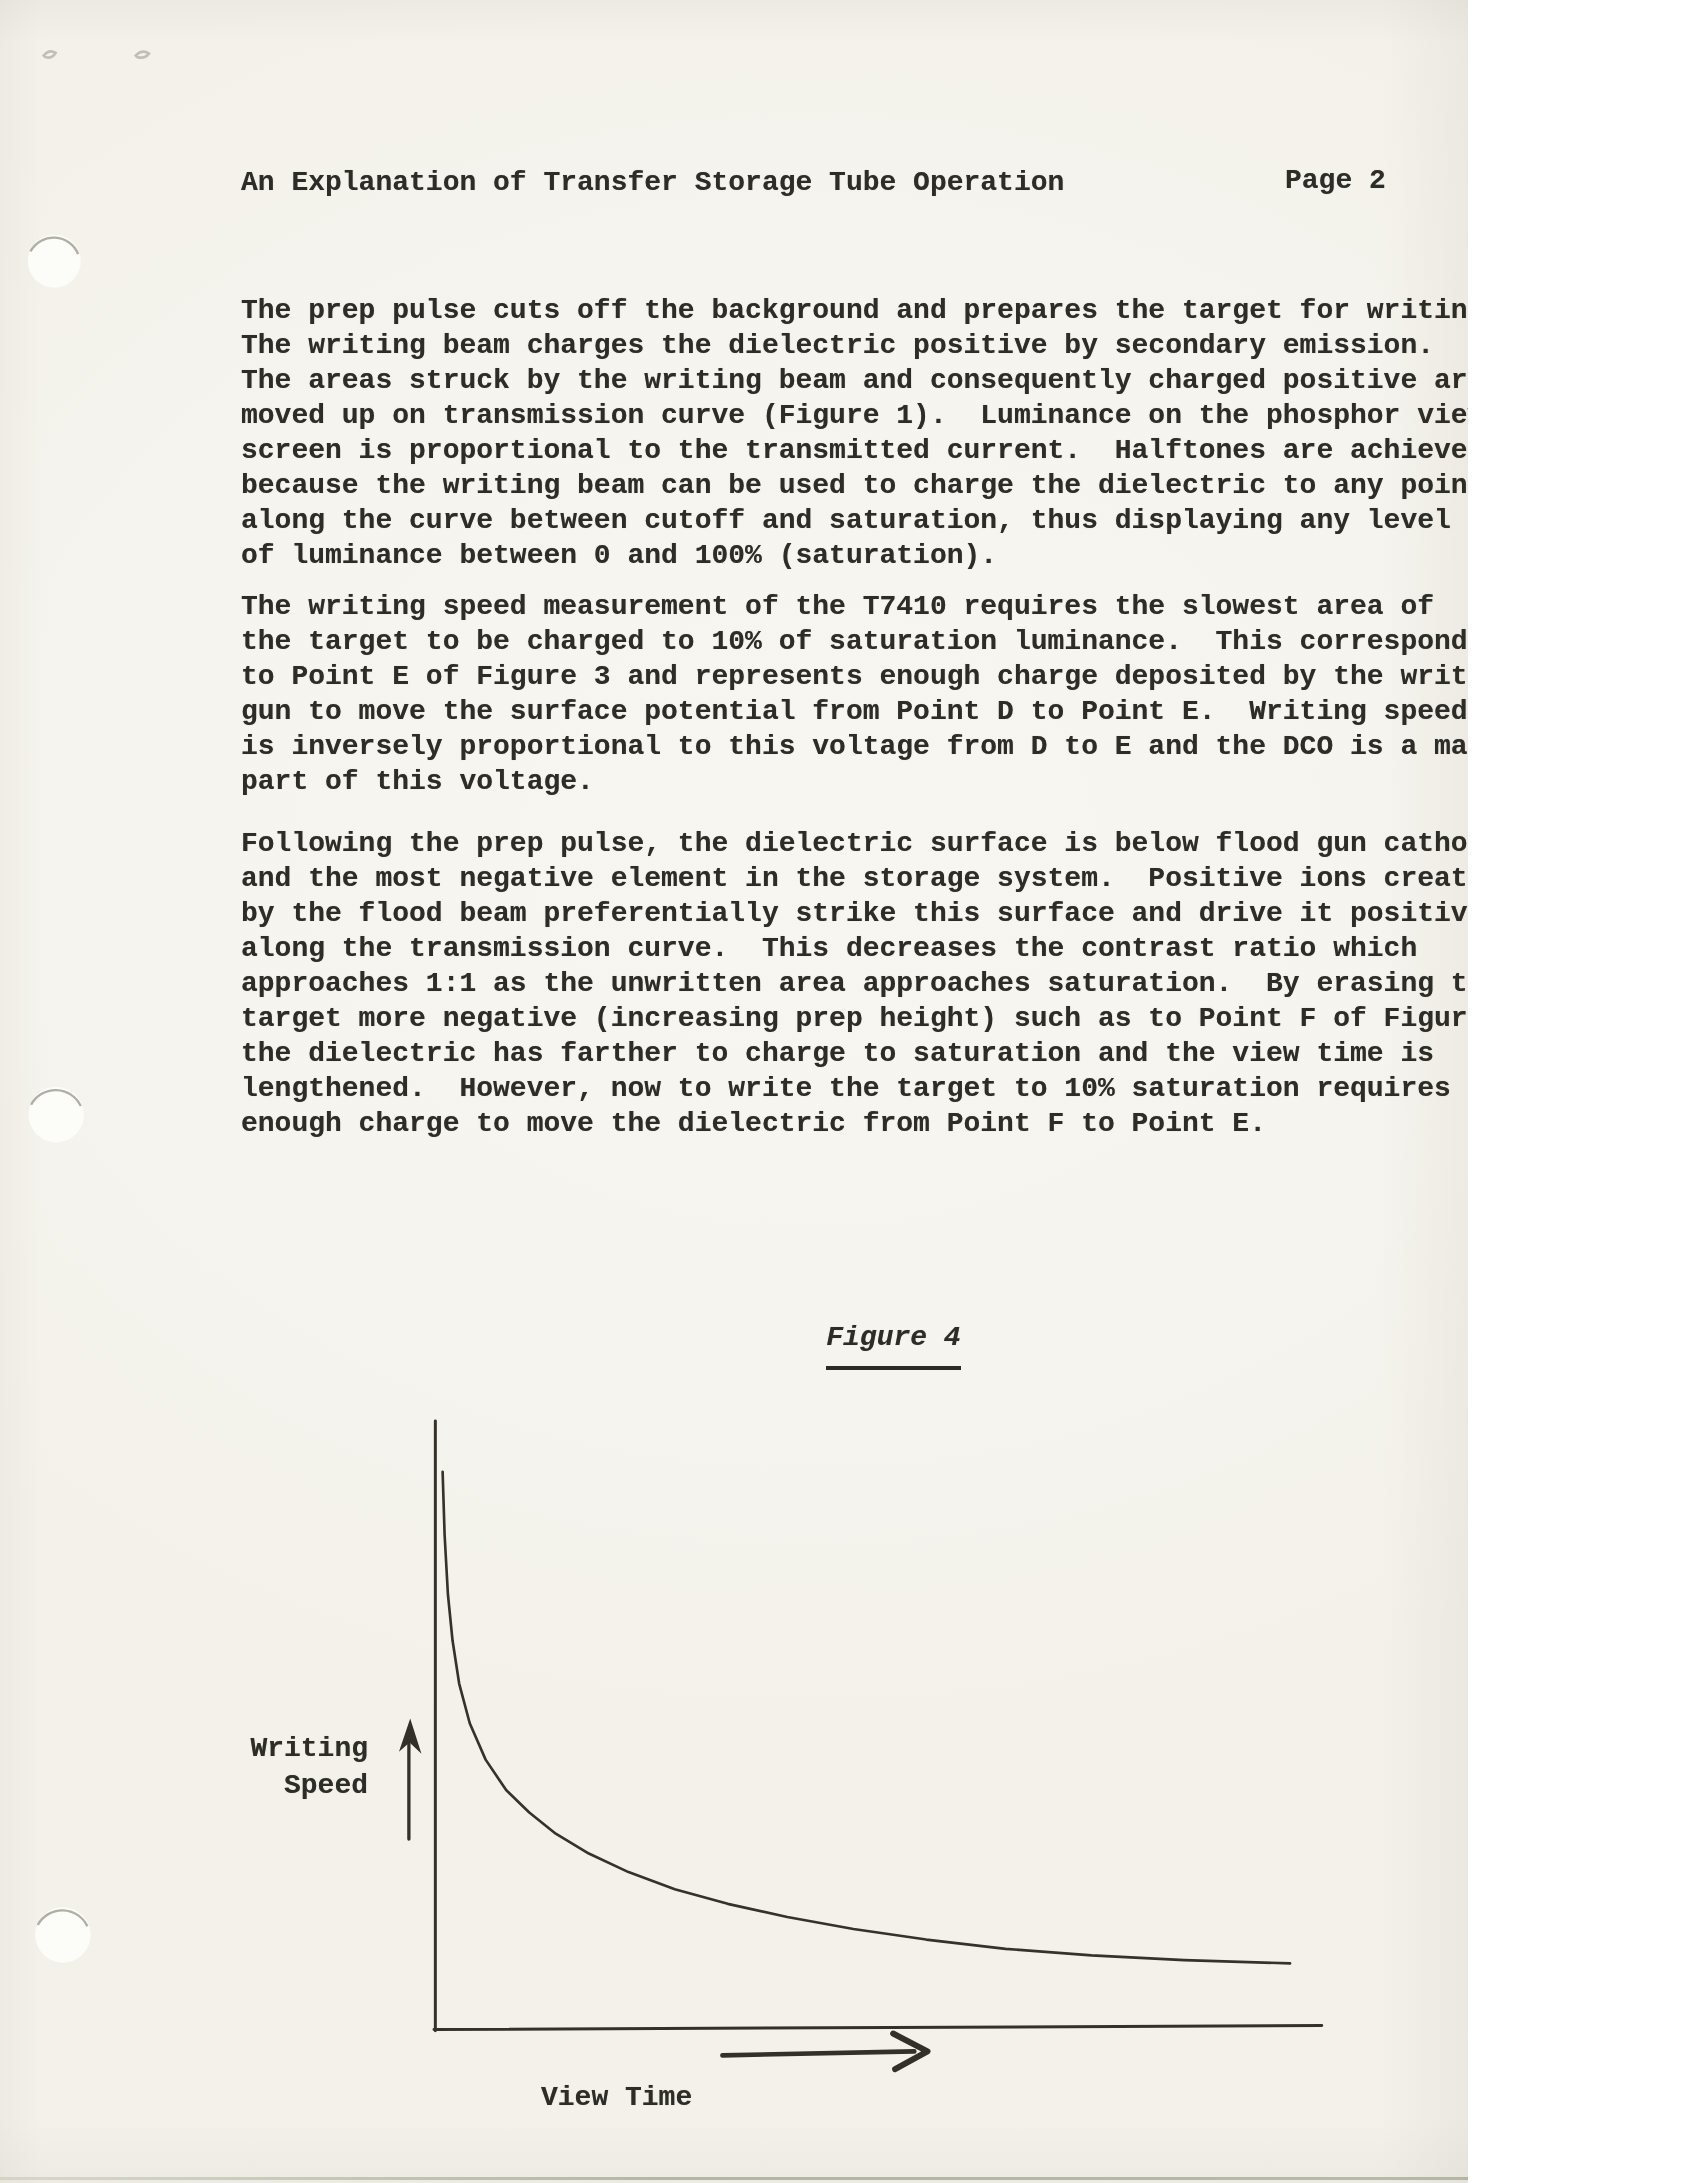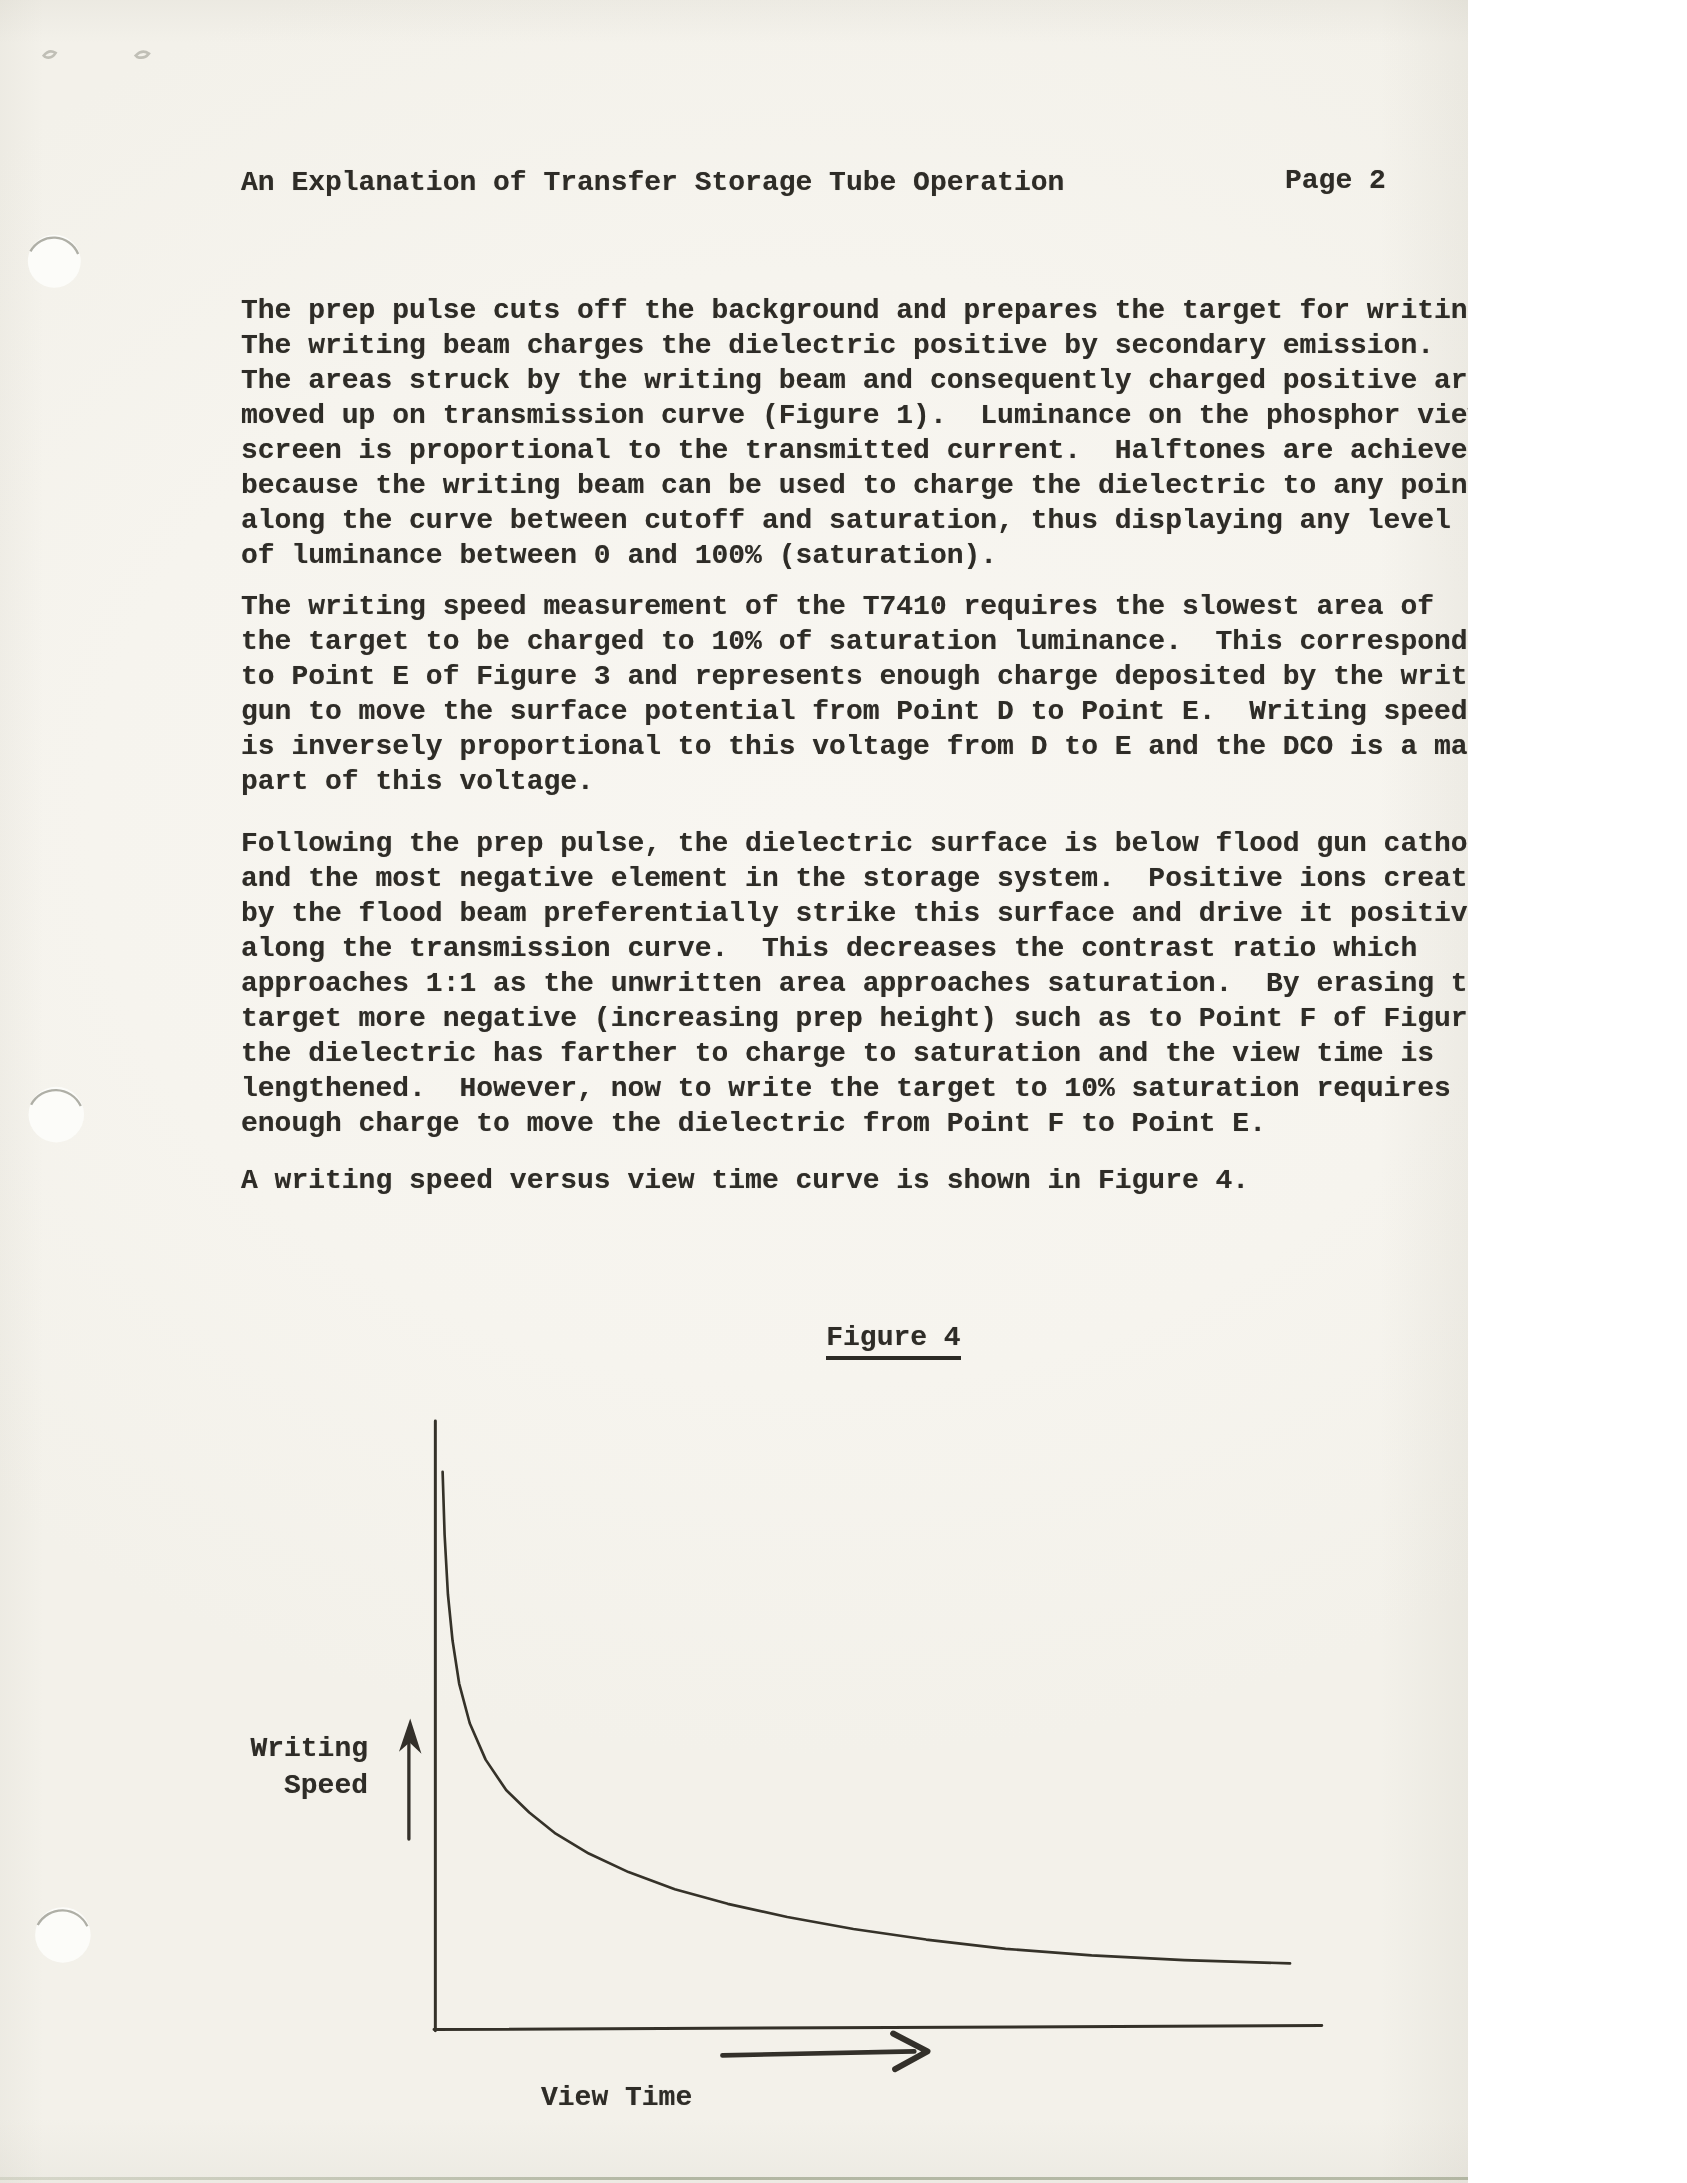--- a/index.html
+++ b/index.html
@@ -25,21 +25,21 @@
   }
   .title { top: 165px; left: 241px; }
   .pageno { top: 163px; left: 1285px; }
   .heading { top: 217px; left: 241px; }
   .heading .u { border-bottom: 3.3px solid #2c2a25; padding-bottom: 2.6px; }
   .p1 { top: 293px;  left: 241px; }
   .p2 { top: 580px;  left: 241px; margin-top: 9px; }
   .p3 { top: 826px; left: 241px; }
   .p4 { top: 1163px; left: 241px; }
   .figcap { top: 1285px; left: 759px; }
-  .figcap .u { border-bottom: 4px solid #2c2a25; padding-bottom: 3px; }
+  .figcap .u { border-bottom: 4px solid #2c2a25; padding-bottom: 13px; font-style: italic; }
   .ylabel { top: 1730px; left: 183px; width: 185px; text-align: right; line-height: 37px; }
   .xlabel { top: 2040px; left: 541px; margin-top: 40px; }
   svg.overlay { position: absolute; top: 0; left: 0; width: 1687px; height: 2183px; }
   .scan-edge {
     position: absolute; left: 0; top: 2177px; width: 1687px; height: 3.3px;
     background: linear-gradient(90deg, rgba(150,158,130,0.25) 0%, rgba(130,140,110,0.55) 40%, rgba(130,140,110,0.5) 100%);
   }
 </style>
 </head>
 <body>
@@ -108,21 +108,20 @@
   <div class="typed p3">Following the prep pulse, the dielectric surface is below flood gun cathode
 and the most negative element in the storage system.  Positive ions created
 by the flood beam preferentially strike this surface and drive it positive
 along the transmission curve.  This decreases the contrast ratio which
 approaches 1:1 as the unwritten area approaches saturation.  By erasing the
 target more negative (increasing prep height) such as to Point F of Figure 3,
 the dielectric has farther to charge to saturation and the view time is
 lengthened.  However, now to write the target to 10% saturation requires
 enough charge to move the dielectric from Point F to Point E.</div>
 
-  <div class="typed p4">A writing speed versus view time curve is shown in Figure 4.</div>
 
   <div class="typed figcap">
     <span class="u">Figure 4</span>
   </div>
 
   <div class="typed ylabel">Writing
 Speed</div>
 
   <div class="typed xlabel">View Time</div>
 

